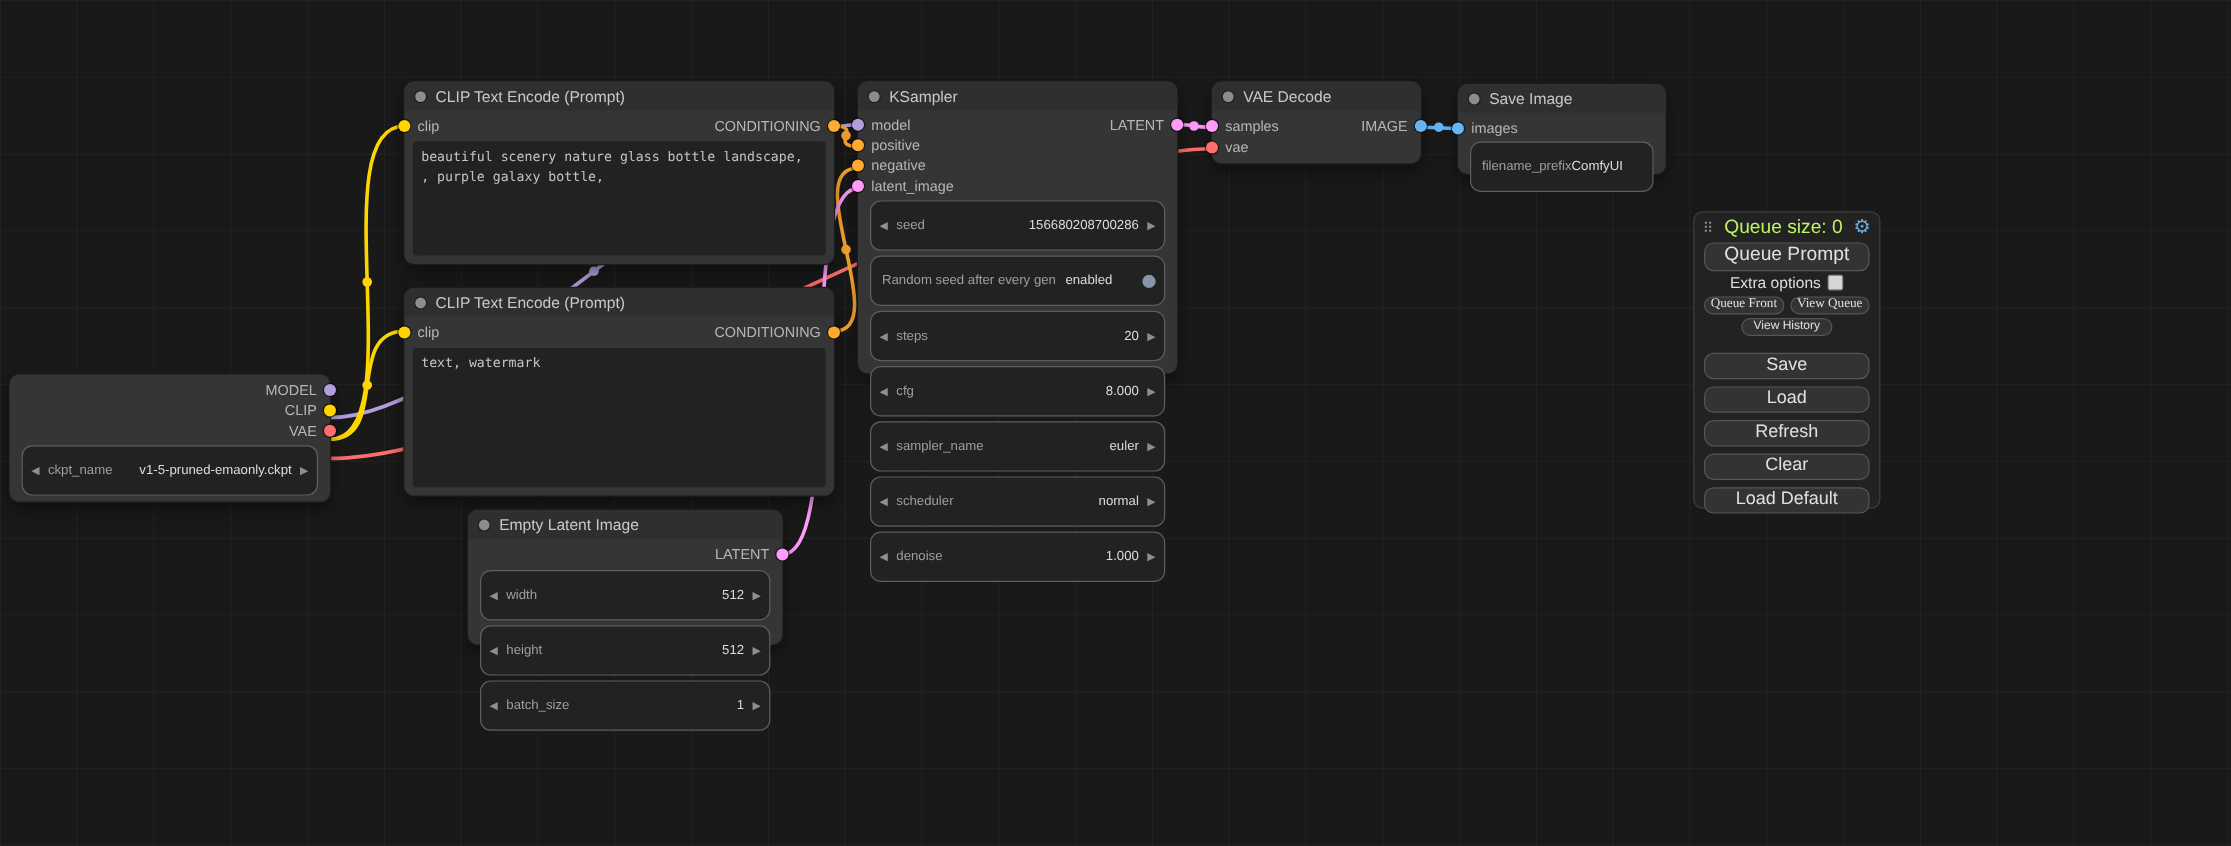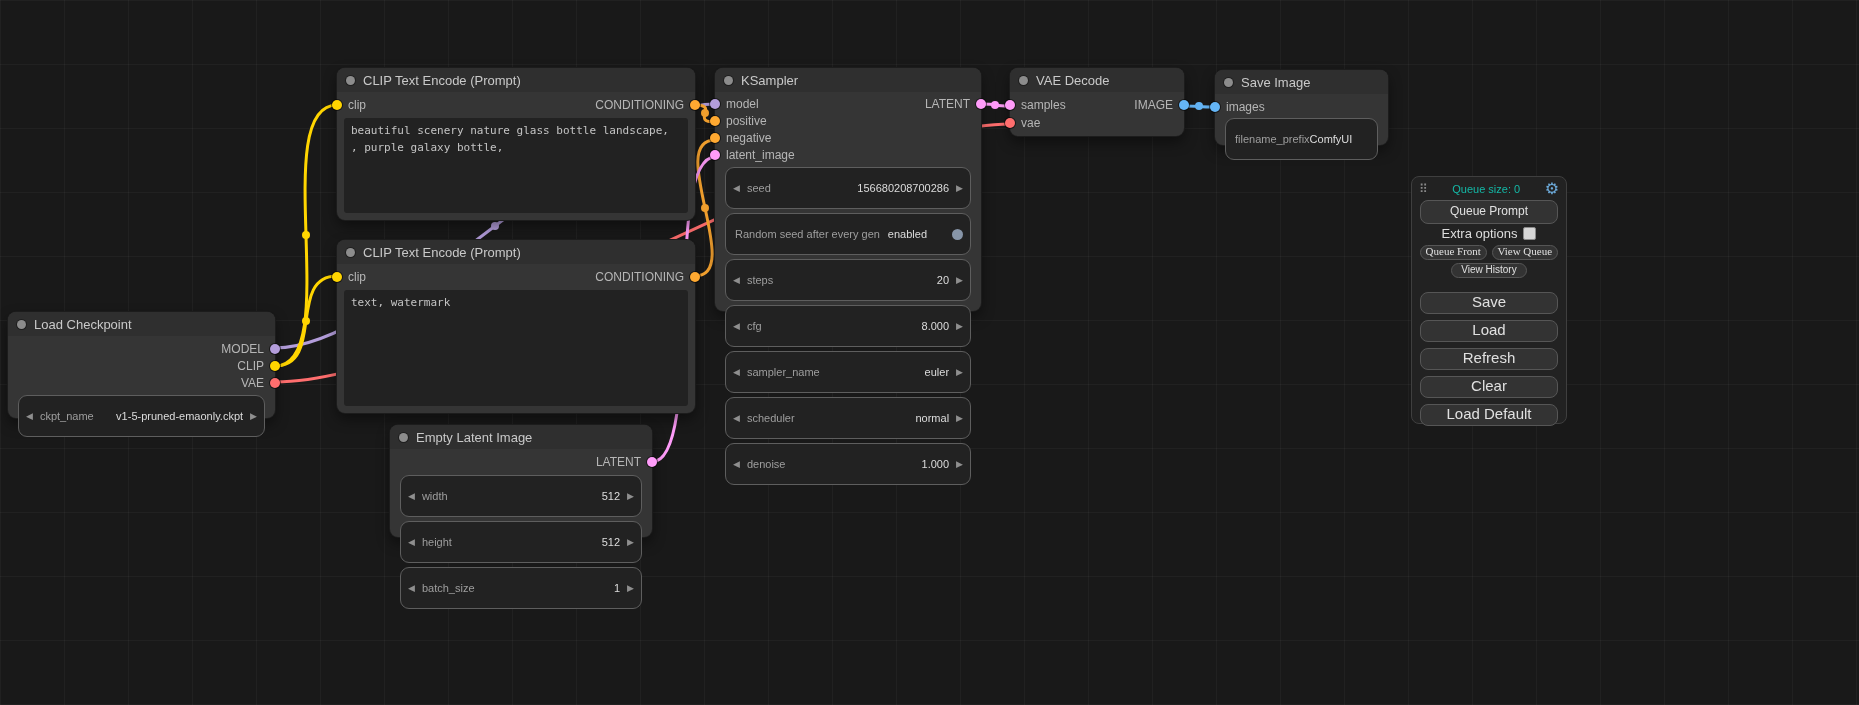--- a/index.html
+++ b/index.html
@@ -36,25 +36,25 @@
   .widget.noarrow .wvalue{margin-right:20px}
   .toggle-dot{width:11px;height:11px;border-radius:50%;background:#8795A8;margin-left:5px;flex:0 0 auto}
   .prompt-text{position:absolute;left:7px;right:7px;bottom:7px;background:#222;border-radius:3px;
     padding:5px 7px;font-family:"DejaVu Sans Mono",monospace;font-size:11px;line-height:1.5;color:#c4c4c4;
     white-space:pre-wrap;word-break:break-word;}
   
   #queue-panel{position:absolute;z-index:5;left:1411px;top:176px;width:154px;height:246px;
     background:#222;border:1px solid #3f3f3f;border-radius:8px;color:#ddd;}
   .qp-header{display:flex;align-items:center;padding:4px 7px 0;}
   .drag-handle{color:#8a8a8a;font-size:12px}
-  .qp-title{flex:1;text-align:center;font-size:11px;color:#14b8a6}
+  .qp-title{flex:1;text-align:center;font-size:16px;color:#bef264}
   .gear{color:#6CA9D8;font-size:16px;line-height:1}
   .btn{display:block;background:#333;border:1px solid #565656;border-radius:8px;color:#e0e0e0;
     text-align:center;cursor:pointer;}
-  .btn-queue{margin:3px 8px 0;height:22px;line-height:20px;font-size:12px;}
+  .btn-queue{margin:3px 8px 0;height:22px;line-height:20px;font-size:16px;}
   .btn-big{margin:6px 8px 0;height:20px;line-height:18px;font-size:15px;}
   .extra-row{display:flex;align-items:center;justify-content:center;gap:6px;font-size:13px;height:16px;margin-top:1px}
   .checkbox{width:11px;height:11px;background:#d6d6d6;border:1px solid #8a8a8a;border-radius:2px}
   .small-row{display:flex;gap:5px;margin:4px 8px 0}
   .btn-small{flex:1;height:13px;line-height:11px;font-size:11px;border-radius:8px;font-family:Liberation Serif, serif;}
   .btn-history{width:74px;margin:3px auto 0;height:13px;line-height:11px;font-size:10px;border-radius:8px;}
   .spacer{height:8px}
 </style>
 </head>
 <body>
@@ -78,24 +78,20 @@
     <circle cx="642" cy="253" r="4" fill="#FF6E6E"></circle>
     <circle cx="705" cy="113" r="4" fill="#FFA931"></circle>
     <circle cx="705" cy="208" r="4" fill="#FFA931"></circle>
     <circle cx="683" cy="310" r="4" fill="#FF9CF9"></circle>
     <circle cx="995" cy="105" r="4" fill="#FF9CF9"></circle>
     <circle cx="1199" cy="106" r="4" fill="#64B5F6"></circle>
   </g>
 </svg>
 
 <div class="node" style="left:8px;top:312px;width:267px;height:106px">
-  <div class="node-title">
-    <span class="collapse-dot"></span>
-    <span>Load Checkpoint</span>
-  </div>
   <div class="slots">
     <div class="slot-row h17">
       <span class="out-label">MODEL</span>
       <span class="port out c-model"></span>
     </div>
     <div class="slot-row h17">
       <span class="out-label">CLIP</span>
       <span class="port out c-clip"></span>
     </div>
     <div class="slot-row h17">

